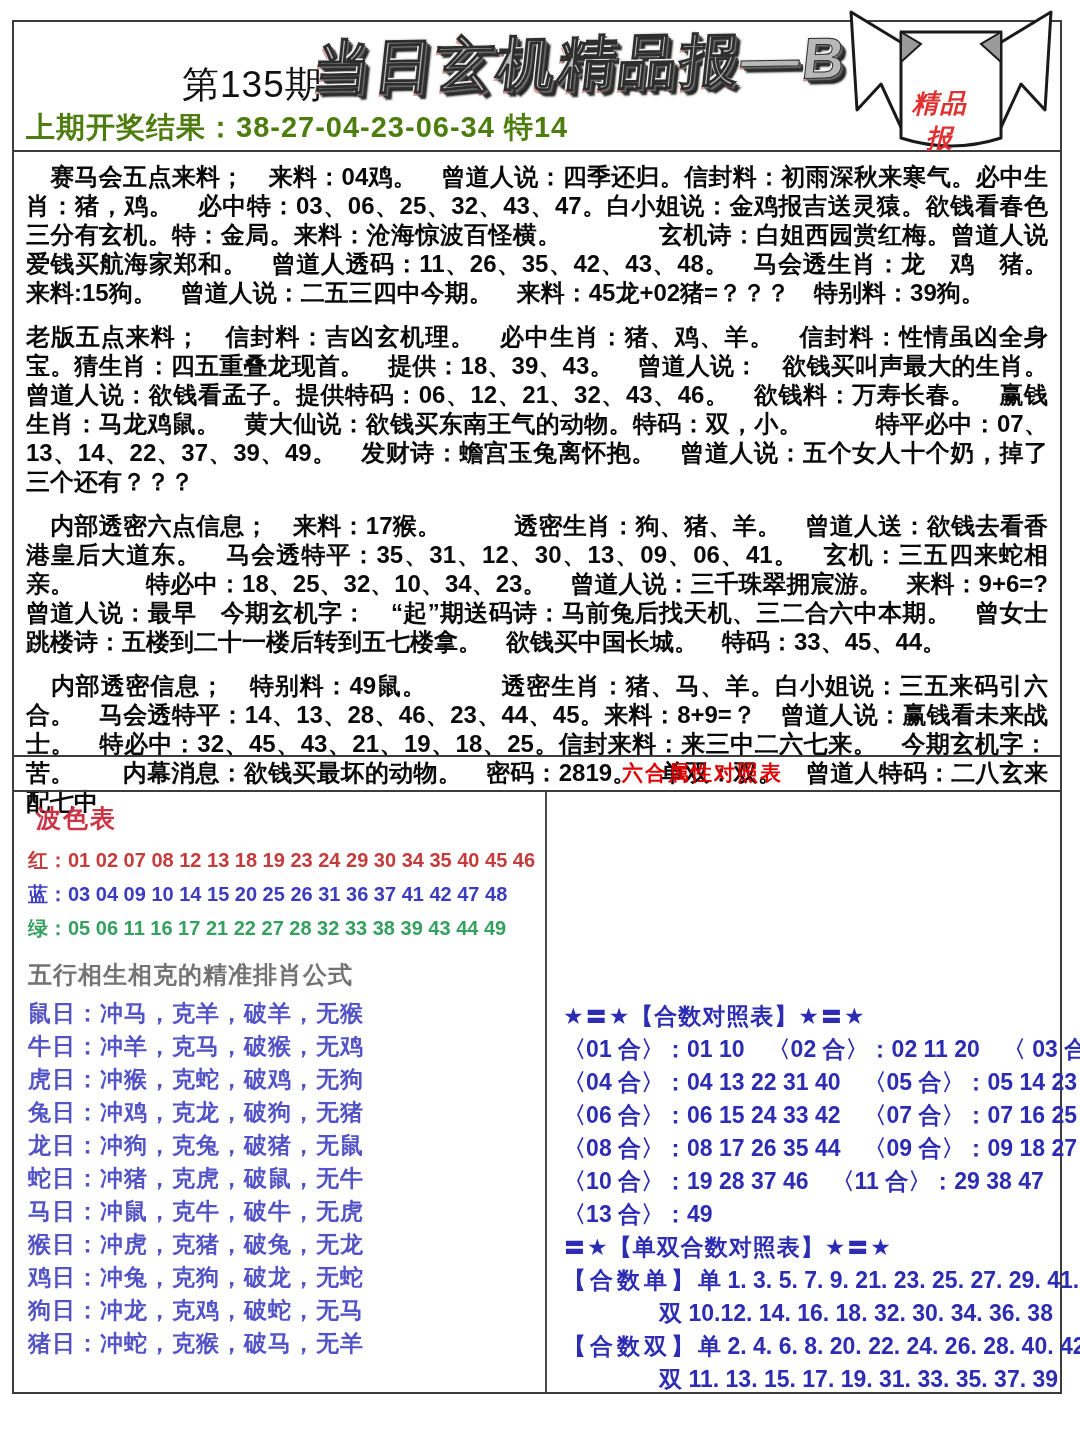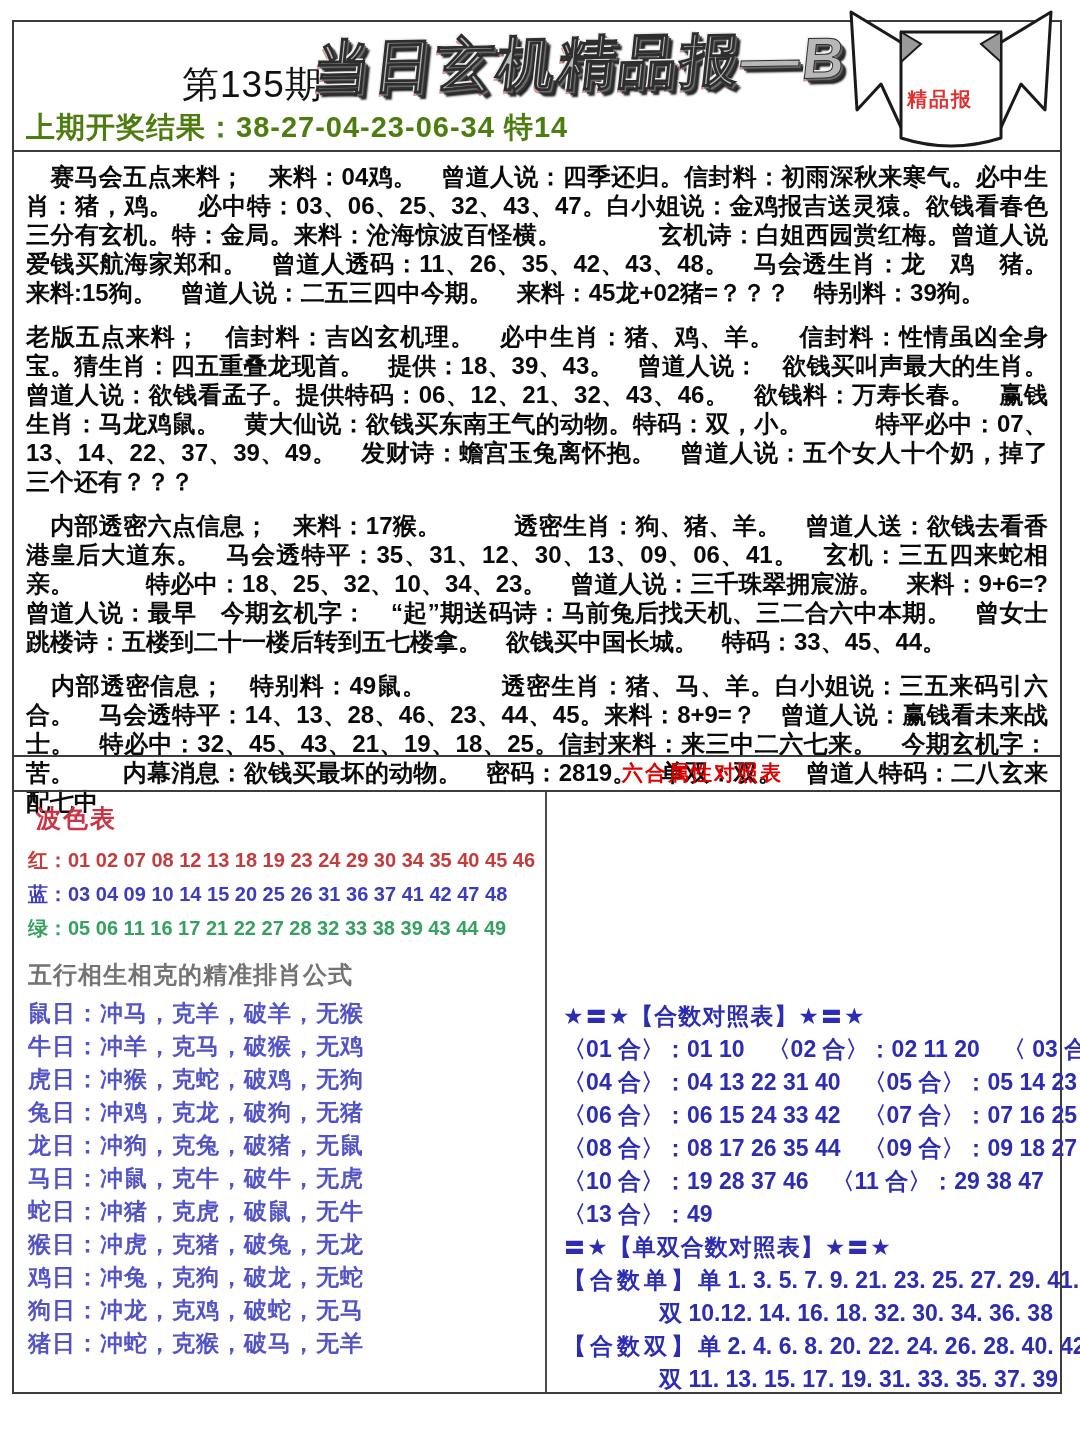--- a/index.html
+++ b/index.html
@@ -18,21 +18,21 @@
            -webkit-text-stroke:1px #2e2e2e;
            text-shadow:-2px -2px 0 #f0f0f0,2px 2px 0 #6a6a6a,4px 4px 1px #333,
                        6px 6px 2px #1d1d1d,-1px 3px 0 #d99a9a;}
   .result{position:absolute;left:12px;top:86px;font-size:29px;font-weight:bold;color:#4d7c0f;
           letter-spacing:1px;white-space:nowrap;}
 
   
   .ribbon{position:absolute;left:843px;top:0px;width:216px;height:160px;z-index:6;}
   .ribbon svg{position:absolute;left:0;top:0;}
   .ribbon-label{position:absolute;left:58px;top:86px;width:78px;text-align:center;
-                font-size:20px;font-weight:bold;color:#e03030;letter-spacing:2px;}
+                font-size:26px;font-weight:bold;color:#e03030;letter-spacing:2px;font-style:italic;}
 
   
   .paragraphs{position:absolute;top:130px;left:0;right:0;height:603px;padding:10px 12px 0 12px;
               box-sizing:border-box;font-size:24px;font-weight:bold;color:#0a0a0a;
               line-height:29px;text-align:justify;}
   .paragraphs p{margin:0 0 15px 0;}
 
   
   .band{position:absolute;top:733px;left:0;right:0;height:37px;border-bottom:2px solid #3c3c3c;
         box-sizing:border-box;}
@@ -100,22 +100,22 @@
         <div class="wave-row wave-green">
           <span>绿：</span><span>05 06 11 16 17 21 22 27 28 32 33 38 39 43 44 49</span>
         </div>
 
         <div class="formula-title">五行相生相克的精准排肖公式</div>
         <div class="zodiac-row">鼠日：冲马，克羊，破羊，无猴</div>
         <div class="zodiac-row">牛日：冲羊，克马，破猴，无鸡</div>
         <div class="zodiac-row">虎日：冲猴，克蛇，破鸡，无狗</div>
         <div class="zodiac-row">兔日：冲鸡，克龙，破狗，无猪</div>
         <div class="zodiac-row">龙日：冲狗，克兔，破猪，无鼠</div>
+        <div class="zodiac-row">蛇日：冲猪，克虎，破鼠，无牛</div>
         <div class="zodiac-row">马日：冲鼠，克牛，破牛，无虎</div>
-        <div class="zodiac-row">蛇日：冲猪，克虎，破鼠，无牛</div>
         <div class="zodiac-row">猴日：冲虎，克猪，破兔，无龙</div>
         <div class="zodiac-row">鸡日：冲兔，克狗，破龙，无蛇</div>
         <div class="zodiac-row">狗日：冲龙，克鸡，破蛇，无马</div>
         <div class="zodiac-row">猪日：冲蛇，克猴，破马，无羊</div>
       </div>
 
       <div class="col-right hesu">
         <div class="hesu-title">★〓★【合数对照表】★〓★</div>
         <div class="hesu-row">〈01 合〉：01 10　〈02 合〉：02 11 20　〈 03 合〉：03 12 21 30</div>
         <div class="hesu-row">〈04 合〉：04 13 22 31 40　〈05 合〉：05 14 23 32 41</div>

